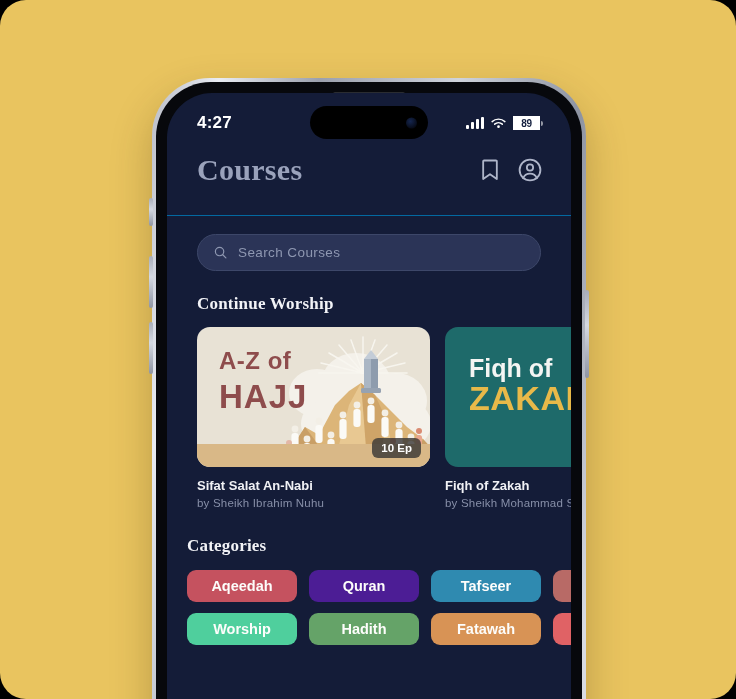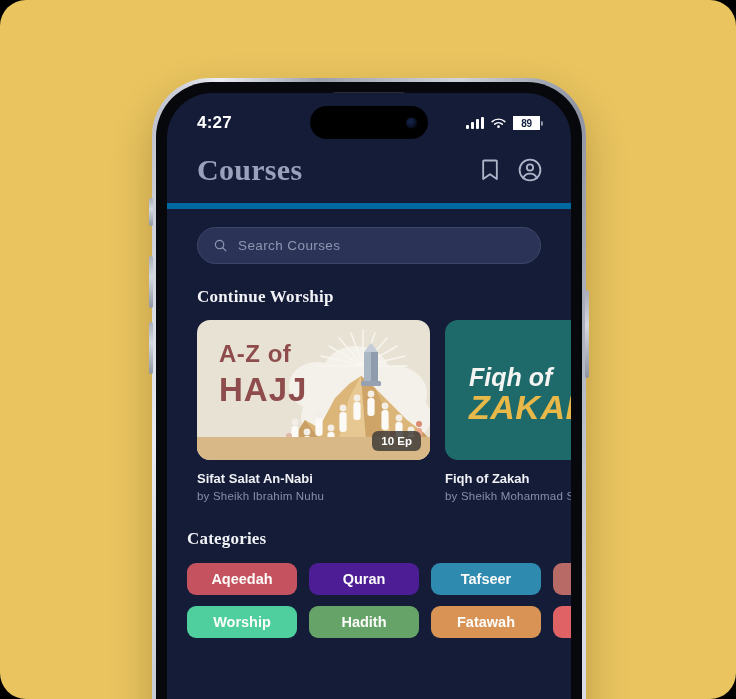--- a/index.html
+++ b/index.html
@@ -142,22 +142,22 @@
     background: rgba(255,255,255,.55);
     border-radius: 0 2px 2px 0;
     margin-left: 1px;
   }
 
   
   .appbar {
     display: flex;
     align-items: center;
     justify-content: space-between;
-    padding: 6px 28px 16px 30px;
-    border-bottom: 6px solid #0369a1;
+    padding: 6px 28px 28px 30px;
+    border-bottom: 1px solid #0369a1;
   }
   .app-title {
     font-family: "Liberation Serif", serif;
     font-size: 30px;
     font-weight: bold;
     color: #9aa2bb;
     letter-spacing: .3px;
   }
   .appbar-actions { display: flex; align-items: center; gap: 14px; }
   .icon-btn { width: 26px; height: 26px; display: block; color: #aeb5c9; }
@@ -229,25 +229,24 @@
   }
   .cloud {
     position: absolute;
     background: #f4f1ea;
     border-radius: 50%;
   }
 
   .zakah-title {
     position: absolute;
     left: 24px;
-    top: 44px;
+    top: 28px;
     line-height: 1.05;
     font-weight: bold;
     white-space: nowrap;
-    font-style: italic;
   }
   .zakah-title .l1 { font-size: 25px; color: #f4f5f3; }
   .zakah-title .l2 { font-size: 34px; color: #e8b949; letter-spacing: .5px; }
 
   .ep-badge {
     position: absolute;
     right: 9px;
     bottom: 9px;
     background: rgba(58,56,54,.82);
     color: #fff;

